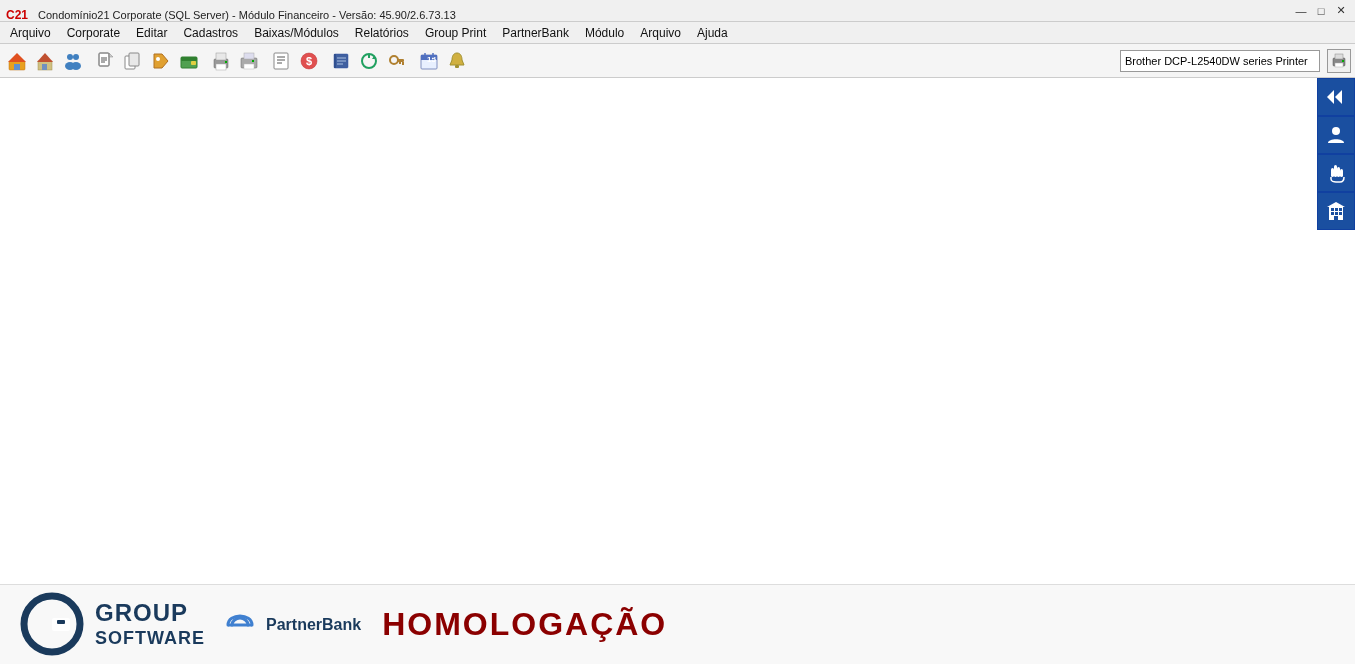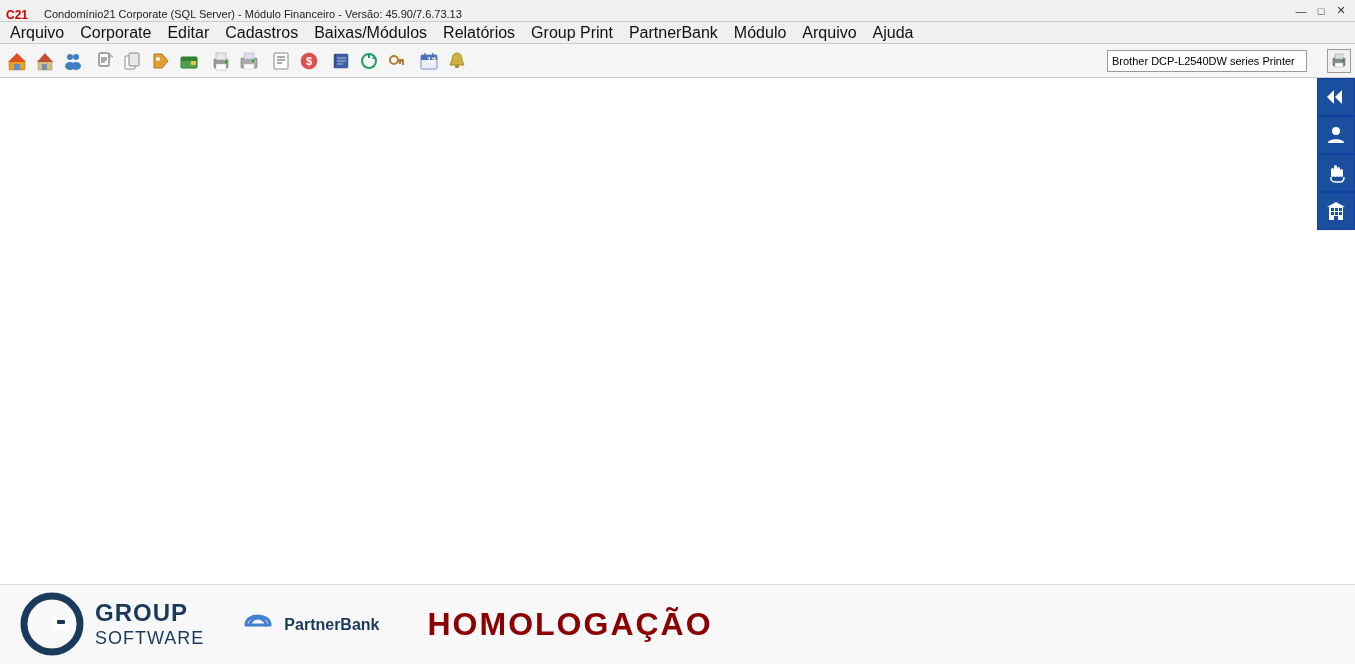--- a/index.html
+++ b/index.html
@@ -20,21 +20,22 @@
       height: 22px;
       display: flex;
       align-items: center;
       justify-content: space-between;
       padding: 0 6px;
       font-size: 11px;
       color: #222;
     }
     #title-bar-left {
       display: flex;
-      gap: 16px;
+      align-items: center;
+      gap: 10px;
       margin-top: 8px;
     }
     #title-bar-controls {
       display: flex;
       gap: 4px;
     }
     .title-btn {
       width: 16px;
       height: 16px;
       font-size: 11px;
@@ -50,21 +51,21 @@
       background: #f0f0f0;
       border-bottom: 1px solid #ccc;
       height: 22px;
       display: flex;
       align-items: center;
       padding: 0 2px;
     }
     .menu-item {
       padding: 2px 8px;
       cursor: pointer;
-      font-size: 16px;
+      font-size: 12px;
       color: #111;
       height: 100%;
       display: flex;
       align-items: center;
     }
 
     
     #toolbar {
       background: #f5f5f5;
       border-bottom: 1px solid #ccc;
@@ -84,21 +85,21 @@
       border: 1px solid transparent;
       font-size: 14px;
     }
     .toolbar-spacer {
       width: 2px;
     }
     .toolbar-right {
       margin-left: auto;
       display: flex;
       align-items: center;
-      gap: 20px;
+      gap: 7px;
     }
     #printer-input {
       width: 200px;
       height: 22px;
       font-size: 11px;
       border: 1px solid #999;
       padding: 0 4px;
       background: #fff;
     }
     .print-btn {
@@ -148,21 +149,21 @@
       position: absolute;
       bottom: 0;
       left: 0;
       width: 100%;
       height: 80px;
       background: #f8f8f8;
       border-top: 1px solid #ddd;
       display: flex;
       align-items: center;
       padding: 10px 20px;
-      gap: 28px;
+      gap: 9px;
     }
 
     #group-logo {
       display: flex;
       align-items: center;
       gap: 10px;
     }
 
     #group-text {
       display: flex;
@@ -170,58 +171,58 @@
       line-height: 1.2;
     }
     #group-name {
       font-size: 24px;
       font-weight: bold;
       color: #1a3a5c;
       letter-spacing: 1px;
     }
     #group-sub {
       font-size: 18px;
-      font-weight: normal;
+      font-weight: bold;
       color: #1a3a5c;
       letter-spacing: 1px;
     }
 
     #partnerbank-logo {
       display: flex;
       align-items: center;
       gap: 6px;
       margin-left: 10px;
     }
     #pb-text {
       font-size: 16px;
       font-weight: bold;
       color: #1a3a5c;
     }
 
     #homologacao-text {
       font-size: 32px;
       font-weight: bold;
       color: #8b0000;
-      margin-left: 20px;
+      margin-left: 12px;
       letter-spacing: 2px;
     }
 
     
     .icon-svg {
       width: 20px;
       height: 20px;
     }
   </style>
 </head>
 <body>
 
 <div id="title-bar">
   <div id="title-bar-left">
     <span style="color:#c00;font-weight:bold;font-size:12px;">C21</span>
-    <span>Condomínio21 Corporate  (SQL Server)  - Módulo Financeiro - Versão: 45.90/7.6.73.13</span>
+    <span>Condomínio21 Corporate  (SQL Server)  - Módulo Financeiro - Versão: 45.90/2.6.73.13</span>
   </div>
   <div id="title-bar-controls">
     <span class="title-btn">—</span>
     <span class="title-btn">□</span>
     <span class="title-btn">✕</span>
   </div>
 </div>
 
 <div id="menu-bar">
   <span class="menu-item">Arquivo</span>

